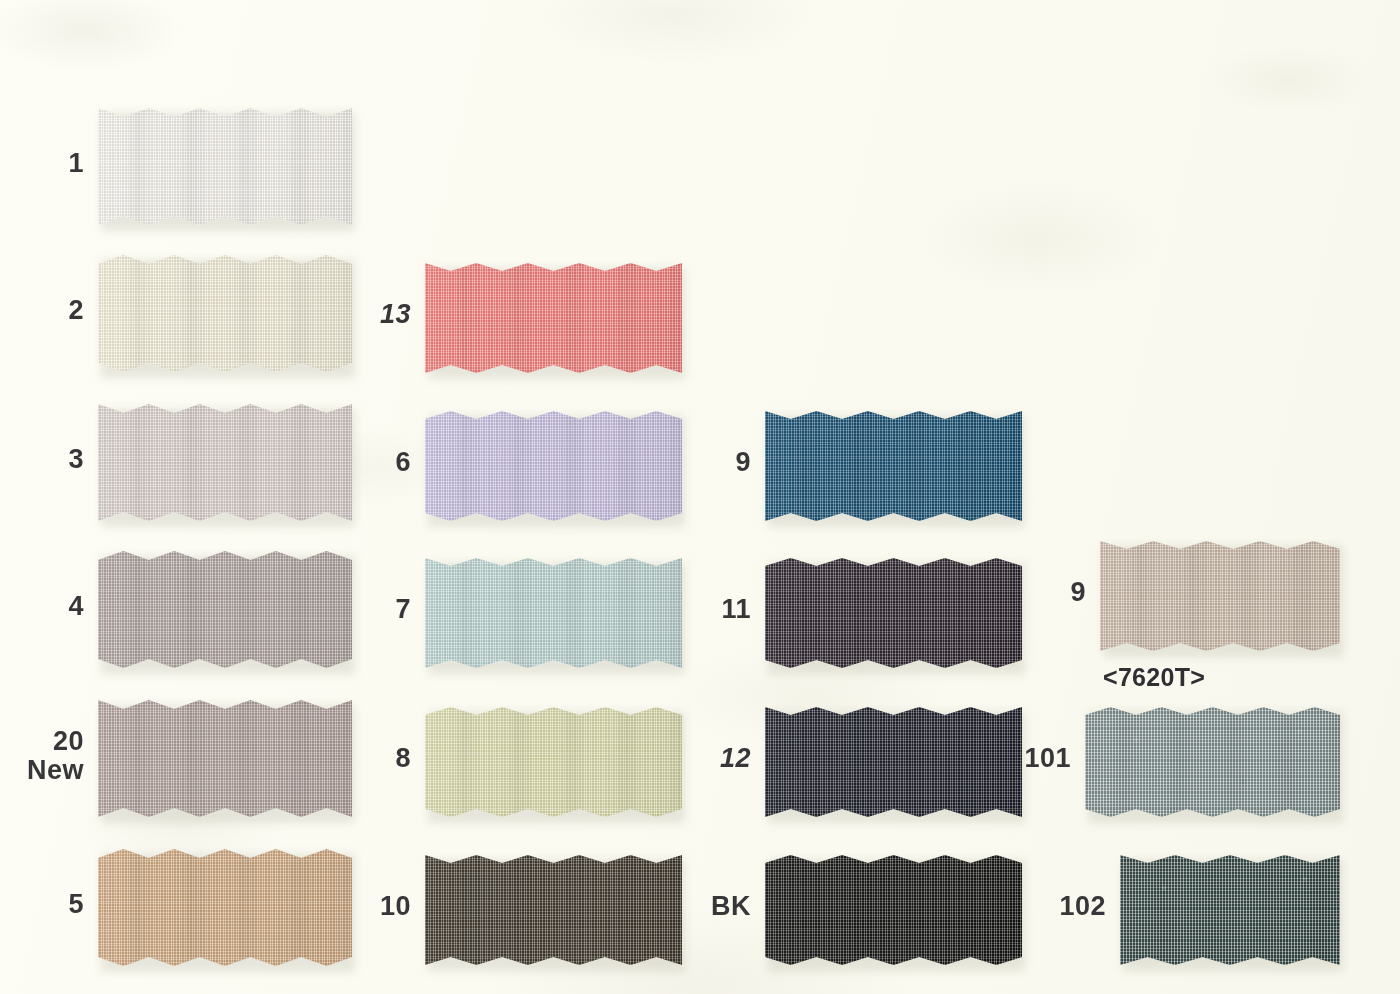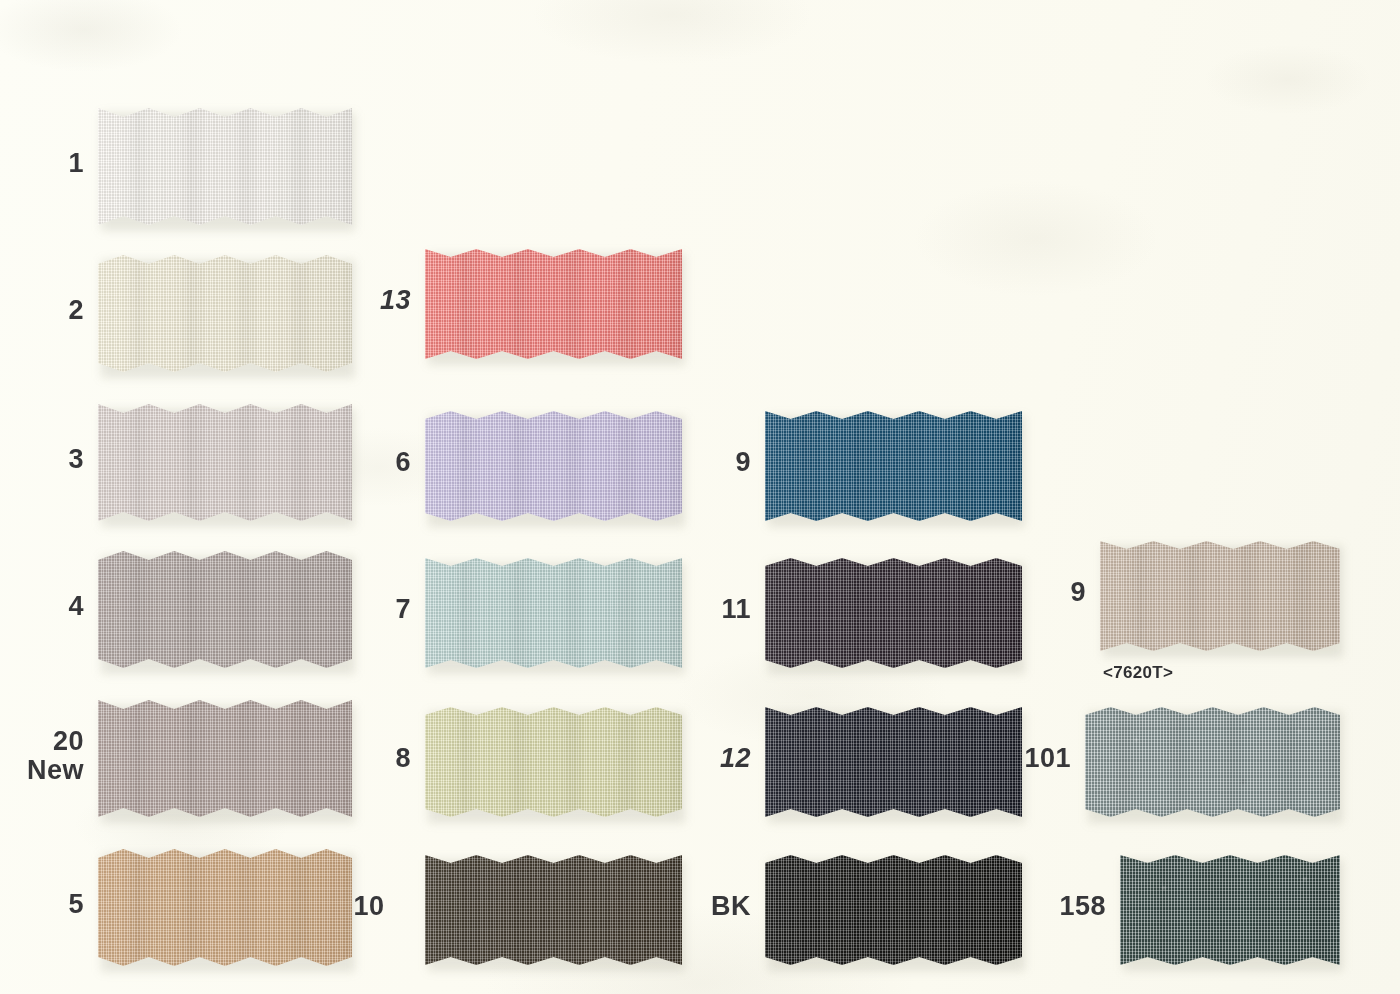--- a/index.html
+++ b/index.html
@@ -107,21 +107,21 @@
     position: absolute;
     left: 3px; right: -3px; top: 5px; bottom: -6px;
     background: rgba(120,116,100,.16);
     filter: blur(5px);
     z-index: -1;
   }
 
   .caption {
     position: absolute;
     font-weight: 700;
-    font-size: 17px;
+    font-size: 25px;
     color: #303033;
     letter-spacing: .3px;
     white-space: nowrap;
   }
 </style>
 </head>
 <body>
 
 <div id="paper-grain"></div>
 
@@ -180,21 +180,21 @@
     <div class="cell" style="left: 98px; top: 849px; width: 254px; height: 117px;">
       <div class="label" style="width: 84px; left: -98px; top: 40.5px;">5</div>
       <div class="patch" style="left: 0px; top: 0px; width: 254px; height: 117px;">
         <div class="pshadow"></div>
         <div class="fab" style="clip-path: polygon(0px 9px, 25.4px 0px, 50.8px 9px, 76.2px 0px, 101.6px 9px, 127px 0px, 152.4px 9px, 177.8px 0px, 203.2px 9px, 228.6px 0px, 254px 9px, 254px 108px, 254px 108px, 228.6px 117px, 203.2px 108px, 177.8px 117px, 152.4px 108px, 127px 117px, 101.6px 108px, 76.2px 117px, 50.8px 108px, 25.4px 117px, 0px 108px, 0px 9px); background: linear-gradient(100deg, rgb(217, 179, 139) 0%, rgb(211, 173, 133) 38%, rgb(211, 173, 133) 66%, rgb(202, 164, 124) 100%);">
           <div class="weave"></div>
           <div class="bands"></div>
         </div>
       </div>
     </div>
-    <div class="cell" style="left: 425px; top: 249px; width: 232px; height: 110px; font-style: italic;">
+    <div class="cell" style="left: 425px; top: 263px; width: 232px; height: 110px; font-style: italic;">
       <div class="label" style="width: 84px; left: -98px; top: 37px;">13</div>
       <div class="patch" style="left: 0px; top: 0px; width: 257px; height: 110px;">
         <div class="pshadow"></div>
         <div class="fab" style="clip-path: polygon(0px 0px, 25.7px 8px, 51.4px 0px, 77.1px 8px, 102.8px 0px, 128.5px 8px, 154.2px 0px, 179.9px 8px, 205.6px 0px, 231.3px 8px, 257px 0px, 257px 102px, 257px 110px, 231.3px 102px, 205.6px 110px, 179.9px 102px, 154.2px 110px, 128.5px 102px, 102.8px 110px, 77.1px 102px, 51.4px 110px, 25.7px 102px, 0px 110px, 0px 8px); background: linear-gradient(100deg, rgb(252, 136, 132) 0%, rgb(246, 130, 126) 38%, rgb(246, 130, 126) 66%, rgb(237, 121, 117) 100%);">
           <div class="weave"></div>
           <div class="bands"></div>
         </div>
       </div>
     </div>
     <div class="cell" style="left: 425px; top: 411px; width: 257px; height: 110px;">
@@ -221,21 +221,21 @@
       <div class="label" style="width: 84px; left: -98px; top: 37px;">8</div>
       <div class="patch" style="left: 0px; top: 0px; width: 257px; height: 110px;">
         <div class="pshadow"></div>
         <div class="fab" style="clip-path: polygon(0px 8px, 25.7px 0px, 51.4px 8px, 77.1px 0px, 102.8px 8px, 128.5px 0px, 154.2px 8px, 179.9px 0px, 205.6px 8px, 231.3px 0px, 257px 8px, 257px 102px, 257px 102px, 231.3px 110px, 205.6px 102px, 179.9px 110px, 154.2px 102px, 128.5px 110px, 102.8px 102px, 77.1px 110px, 51.4px 102px, 25.7px 110px, 0px 102px, 0px 8px); background: linear-gradient(100deg, rgb(228, 228, 182) 0%, rgb(222, 222, 176) 38%, rgb(222, 222, 176) 66%, rgb(213, 213, 167) 100%);">
           <div class="weave"></div>
           <div class="bands"></div>
         </div>
       </div>
     </div>
     <div class="cell" style="left: 425px; top: 855px; width: 257px; height: 110px;">
-      <div class="label" style="width: 84px; left: -98px; top: 37px; text-align: center;">10</div>
+      <div class="label" style="width: 84px; left: -98px; top: 37px;">10</div>
       <div class="patch" style="left: 0px; top: 0px; width: 257px; height: 110px;">
         <div class="pshadow"></div>
         <div class="fab" style="clip-path: polygon(0px 0px, 25.7px 8px, 51.4px 0px, 77.1px 8px, 102.8px 0px, 128.5px 8px, 154.2px 0px, 179.9px 8px, 205.6px 0px, 231.3px 8px, 257px 0px, 257px 102px, 257px 110px, 231.3px 102px, 205.6px 110px, 179.9px 102px, 154.2px 110px, 128.5px 102px, 102.8px 110px, 77.1px 102px, 51.4px 110px, 25.7px 102px, 0px 110px, 0px 8px); background: linear-gradient(100deg, rgb(75, 67, 55) 0%, rgb(69, 61, 49) 38%, rgb(69, 61, 49) 66%, rgb(60, 52, 40) 100%);">
           <div class="weave"></div>
           <div class="bands"></div>
         </div>
       </div>
     </div>
     <div class="cell" style="left: 765px; top: 411px; width: 257px; height: 110px;">
       <div class="label" style="width: 84px; left: -98px; top: 37px;">9</div>
@@ -291,21 +291,21 @@
       <div class="label" style="width: 84px; left: -98px; top: 37px;">101</div>
       <div class="patch" style="left: 0px; top: 0px; width: 255px; height: 110px;">
         <div class="pshadow"></div>
         <div class="fab" style="clip-path: polygon(0px 8px, 25.5px 0px, 51px 8px, 76.5px 0px, 102px 8px, 127.5px 0px, 153px 8px, 178.5px 0px, 204px 8px, 229.5px 0px, 255px 8px, 255px 102px, 255px 102px, 229.5px 110px, 204px 102px, 178.5px 110px, 153px 102px, 127.5px 110px, 102px 102px, 76.5px 110px, 51px 102px, 25.5px 110px, 0px 102px, 0px 8px); background: linear-gradient(100deg, rgb(153, 170, 170) 0%, rgb(147, 164, 164) 38%, rgb(147, 164, 164) 66%, rgb(138, 155, 155) 100%);">
           <div class="weave heather"></div>
           <div class="bands"></div>
         </div>
       </div>
     </div>
     <div class="cell" style="left: 1120px; top: 855px; width: 220px; height: 110px;">
-      <div class="label" style="width: 84px; left: -98px; top: 37px;">158</div>
+      <div class="label" style="width: 84px; left: -98px; top: 37px;">102</div>
       <div class="patch" style="left: 0px; top: 0px; width: 220px; height: 110px;">
         <div class="pshadow"></div>
         <div class="fab" style="clip-path: polygon(0px 0px, 27.5px 8px, 55px 0px, 82.5px 8px, 110px 0px, 137.5px 8px, 165px 0px, 192.5px 8px, 220px 0px, 220px 102px, 220px 110px, 192.5px 102px, 165px 110px, 137.5px 102px, 110px 110px, 82.5px 102px, 55px 110px, 27.5px 102px, 0px 110px, 0px 8px); background: linear-gradient(100deg, rgb(69, 90, 86) 0%, rgb(63, 84, 80) 38%, rgb(63, 84, 80) 66%, rgb(54, 75, 71) 100%);">
           <div class="weave heather"></div>
           <div class="bands"></div>
         </div>
       </div>
     </div>
     <div class="caption" style="left: 1103px; top: 663px;">&lt;7620T&gt;</div>
   </div>

